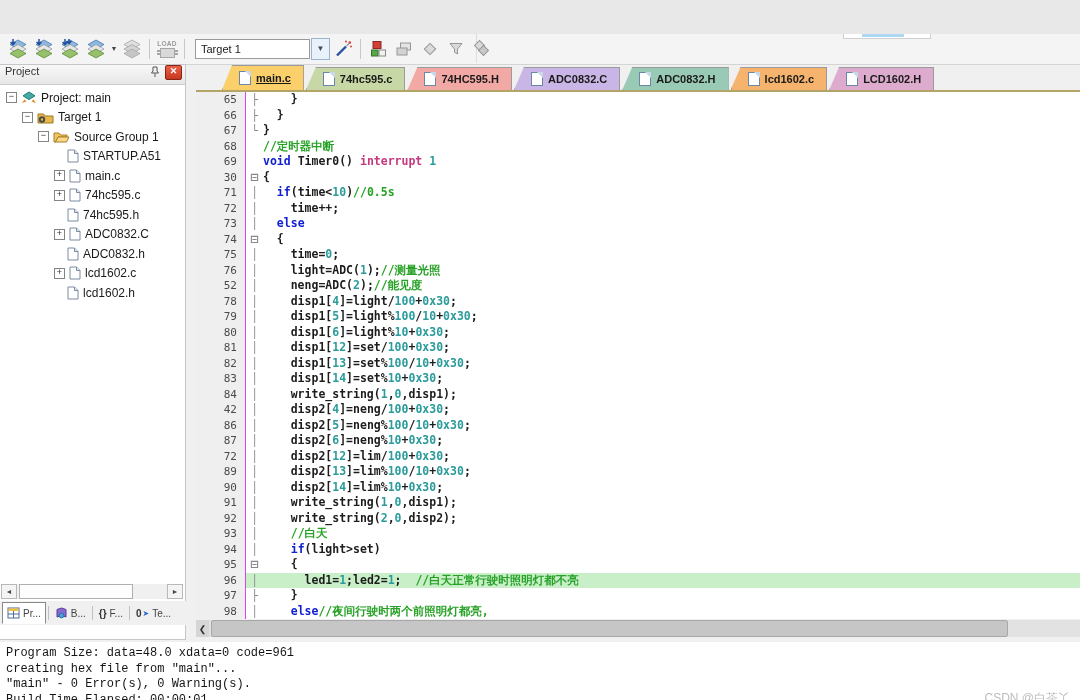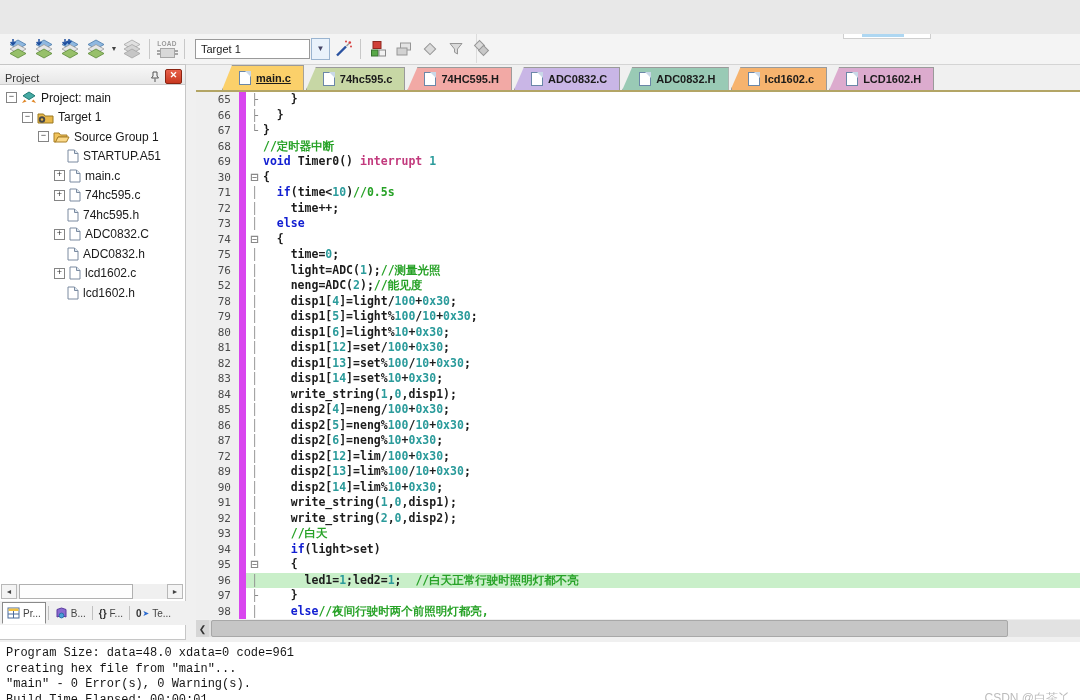--- a/index.html
+++ b/index.html
@@ -22,21 +22,21 @@
   .load-chip:before,.load-chip:after{content:"";position:absolute;width:3px;height:2px;background:#a6a6a6;top:1px;left:-4px;box-shadow:0 3px 0 #a6a6a6;}
   .load-chip:after{left:auto;right:-4px;}
   #tiny-strip{position:absolute;left:843px;top:0;width:86px;height:4px;background:#fff;border:1px solid #cfcfcf;border-top:none;}
   #tiny-strip i{display:block;position:absolute;left:18px;top:0;width:42px;height:3px;background:#aed7f2;}
 
   
   #main{position:absolute;left:0;top:30px;width:1080px;height:578px;}
 
   
   #project-panel{position:absolute;left:0;top:0;width:186px;height:576px;background:#fff;border:1px solid #c6c6c6;border-left:none;box-sizing:border-box;}
-  .panel-header{height:19px;background:linear-gradient(#f8f8f8,#e7e7e7);border-bottom:1px solid #cccccc;display:flex;align-items:flex-end;padding:0 3px 0 5px;}
+  .panel-header{height:19px;background:linear-gradient(#f8f8f8,#e7e7e7);border-bottom:1px solid #cccccc;display:flex;align-items:flex-start;padding:0 3px 0 5px;}
   .panel-header .ph-title{font-size:11px;color:#333;flex:1;}
   .ph-pin{width:14px;height:14px;display:flex;align-items:center;justify-content:center;margin-right:3px;}
   .ph-close{width:15px;height:13px;background:linear-gradient(#e8604a,#c83820);border:1px solid #8a2412;border-radius:2px;color:#fff;font-size:9px;font-weight:bold;line-height:11px;text-align:center;}
   #tree{position:absolute;left:0;top:20px;width:184px;height:540px;background:#fff;overflow:hidden;padding-top:3px;}
   .tree-row{height:19.5px;display:flex;align-items:center;font-size:12px;color:#1a1a1a;white-space:nowrap;}
   .tree-row .exp{width:9px;height:9px;border:1px solid #848484;background:#fff;font-size:9px;line-height:7px;text-align:center;color:#333;margin-right:4px;flex:none;}
   .tree-row .exp.none{border:none;background:transparent;}
   .tree-row .t-icon{margin-right:4px;flex:none;display:flex;}
   .panel-hscroll{position:absolute;left:1px;bottom:40px;width:182px;height:15px;background:#f0f0f0;display:flex;align-items:center;}
   .sb-arrow{width:14px;height:13px;background:#f4f4f4;border:1px solid #b8b8b8;font-size:7px;color:#444;display:flex;align-items:center;justify-content:center;flex:none;}
@@ -54,21 +54,21 @@
   .ftab{height:22px;display:flex;align-items:center;padding:0 12px 0 16px;margin-right:2px;clip-path:polygon(10px 0,100% 0,100% 100%,0 100%);border:1px solid #9a9a9a;border-bottom:none;font-size:11px;font-weight:bold;color:#1a1a1a;gap:5px;position:relative;}
   .ftab.active{height:24px;}
   .ftab.active .ftab-label{text-decoration:underline;}
   .page-ic{width:10px;height:12px;background:#fff;border:1px solid #6b87a8;position:relative;flex:none;}
   .page-ic:before{content:"";position:absolute;right:-1px;top:-1px;border:3px solid #c9d8e8;border-left-color:transparent;border-bottom-color:transparent;}
   .olive-line{position:absolute;left:0;width:884px;height:2px;background:#b3a565;}
   .olive-top{top:26px;}
   .olive-bottom{top:602px;}
   #code{position:absolute;left:0;top:28px;width:884px;height:527px;background:#fff;overflow:hidden;font-family:"DejaVu Sans Mono","Liberation Mono",monospace;font-size:11.5px;font-weight:bold;}
   .cl{display:flex;height:15.5px;line-height:15.5px;white-space:pre;}
-  .cl .ln{width:50px;flex:none;background:#efefef;border-right:7px solid #d946ef;color:#4a4a4a;font-weight:normal;text-align:right;padding-right:8px;box-sizing:border-box;font-size:11px;}
+  .cl .ln{width:50px;flex:none;background:#efefef;border-right:1px solid #d946ef;color:#4a4a4a;font-weight:normal;text-align:right;padding-right:8px;box-sizing:border-box;font-size:11px;}
   .cl .fold{width:17px;flex:none;color:#8a8a8a;text-align:center;font-size:11px;font-family:"DejaVu Sans",sans-serif;}
   .cl .codetxt{flex:1;}
   .cl.hl .fold,.cl.hl .codetxt{background:#c9efc9;}
   .seg-p{color:#1c1c1c;}
   .seg-k{color:#1320d2;}
   .seg-n{color:#2b9b9b;}
   .seg-c{color:#27a227;}
   .seg-i{color:#c23a7d;}
   .editor-hscroll{position:absolute;left:0;top:556px;width:884px;height:17px;background:#e2e2e2;display:flex;align-items:center;}
   .editor-hscroll .eh-arrow{width:13px;height:17px;background:#d6d6d6;color:#333;font-size:9px;display:flex;align-items:center;justify-content:center;flex:none;}
@@ -406,21 +406,21 @@
           <div class="cl"><span class="ln">75</span><span class="fold">│</span><span class="codetxt"><span class="seg-p">    time=</span><span class="seg-n">0</span><span class="seg-p">;</span></span></div>
           <div class="cl"><span class="ln">76</span><span class="fold">│</span><span class="codetxt"><span class="seg-p">    light=ADC(</span><span class="seg-n">1</span><span class="seg-p">);</span><span class="seg-c">//测量光照</span></span></div>
           <div class="cl"><span class="ln">52</span><span class="fold">│</span><span class="codetxt"><span class="seg-p">    neng=ADC(</span><span class="seg-n">2</span><span class="seg-p">);</span><span class="seg-c">//能见度</span></span></div>
           <div class="cl"><span class="ln">78</span><span class="fold">│</span><span class="codetxt"><span class="seg-p">    disp1[</span><span class="seg-n">4</span><span class="seg-p">]=light/</span><span class="seg-n">100</span><span class="seg-p">+</span><span class="seg-n">0x30</span><span class="seg-p">;</span></span></div>
           <div class="cl"><span class="ln">79</span><span class="fold">│</span><span class="codetxt"><span class="seg-p">    disp1[</span><span class="seg-n">5</span><span class="seg-p">]=light%</span><span class="seg-n">100</span><span class="seg-p">/</span><span class="seg-n">10</span><span class="seg-p">+</span><span class="seg-n">0x30</span><span class="seg-p">;</span></span></div>
           <div class="cl"><span class="ln">80</span><span class="fold">│</span><span class="codetxt"><span class="seg-p">    disp1[</span><span class="seg-n">6</span><span class="seg-p">]=light%</span><span class="seg-n">10</span><span class="seg-p">+</span><span class="seg-n">0x30</span><span class="seg-p">;</span></span></div>
           <div class="cl"><span class="ln">81</span><span class="fold">│</span><span class="codetxt"><span class="seg-p">    disp1[</span><span class="seg-n">12</span><span class="seg-p">]=set/</span><span class="seg-n">100</span><span class="seg-p">+</span><span class="seg-n">0x30</span><span class="seg-p">;</span></span></div>
           <div class="cl"><span class="ln">82</span><span class="fold">│</span><span class="codetxt"><span class="seg-p">    disp1[</span><span class="seg-n">13</span><span class="seg-p">]=set%</span><span class="seg-n">100</span><span class="seg-p">/</span><span class="seg-n">10</span><span class="seg-p">+</span><span class="seg-n">0x30</span><span class="seg-p">;</span></span></div>
           <div class="cl"><span class="ln">83</span><span class="fold">│</span><span class="codetxt"><span class="seg-p">    disp1[</span><span class="seg-n">14</span><span class="seg-p">]=set%</span><span class="seg-n">10</span><span class="seg-p">+</span><span class="seg-n">0x30</span><span class="seg-p">;</span></span></div>
           <div class="cl"><span class="ln">84</span><span class="fold">│</span><span class="codetxt"><span class="seg-p">    write_string(</span><span class="seg-n">1</span><span class="seg-p">,</span><span class="seg-n">0</span><span class="seg-p">,disp1);</span></span></div>
-          <div class="cl"><span class="ln">85</span><span class="fold">│</span><span class="codetxt"><span class="seg-p">    disp2[</span><span class="seg-n">4</span><span class="seg-p">]=neng/</span><span class="seg-n">100</span><span class="seg-p">+</span><span class="seg-n">0x30</span><span class="seg-p">;</span></span></div>
+          <div class="cl"><span class="ln">42</span><span class="fold">│</span><span class="codetxt"><span class="seg-p">    disp2[</span><span class="seg-n">4</span><span class="seg-p">]=neng/</span><span class="seg-n">100</span><span class="seg-p">+</span><span class="seg-n">0x30</span><span class="seg-p">;</span></span></div>
           <div class="cl"><span class="ln">86</span><span class="fold">│</span><span class="codetxt"><span class="seg-p">    disp2[</span><span class="seg-n">5</span><span class="seg-p">]=neng%</span><span class="seg-n">100</span><span class="seg-p">/</span><span class="seg-n">10</span><span class="seg-p">+</span><span class="seg-n">0x30</span><span class="seg-p">;</span></span></div>
           <div class="cl"><span class="ln">87</span><span class="fold">│</span><span class="codetxt"><span class="seg-p">    disp2[</span><span class="seg-n">6</span><span class="seg-p">]=neng%</span><span class="seg-n">10</span><span class="seg-p">+</span><span class="seg-n">0x30</span><span class="seg-p">;</span></span></div>
           <div class="cl"><span class="ln">72</span><span class="fold">│</span><span class="codetxt"><span class="seg-p">    disp2[</span><span class="seg-n">12</span><span class="seg-p">]=lim/</span><span class="seg-n">100</span><span class="seg-p">+</span><span class="seg-n">0x30</span><span class="seg-p">;</span></span></div>
           <div class="cl"><span class="ln">89</span><span class="fold">│</span><span class="codetxt"><span class="seg-p">    disp2[</span><span class="seg-n">13</span><span class="seg-p">]=lim%</span><span class="seg-n">100</span><span class="seg-p">/</span><span class="seg-n">10</span><span class="seg-p">+</span><span class="seg-n">0x30</span><span class="seg-p">;</span></span></div>
           <div class="cl"><span class="ln">90</span><span class="fold">│</span><span class="codetxt"><span class="seg-p">    disp2[</span><span class="seg-n">14</span><span class="seg-p">]=lim%</span><span class="seg-n">10</span><span class="seg-p">+</span><span class="seg-n">0x30</span><span class="seg-p">;</span></span></div>
           <div class="cl"><span class="ln">91</span><span class="fold">│</span><span class="codetxt"><span class="seg-p">    write_string(</span><span class="seg-n">1</span><span class="seg-p">,</span><span class="seg-n">0</span><span class="seg-p">,disp1);</span></span></div>
           <div class="cl"><span class="ln">92</span><span class="fold">│</span><span class="codetxt"><span class="seg-p">    write_string(</span><span class="seg-n">2</span><span class="seg-p">,</span><span class="seg-n">0</span><span class="seg-p">,disp2);</span></span></div>
           <div class="cl"><span class="ln">93</span><span class="fold">│</span><span class="codetxt"><span class="seg-p">    </span><span class="seg-c">//白天</span></span></div>
           <div class="cl"><span class="ln">94</span><span class="fold">│</span><span class="codetxt"><span class="seg-p">    </span><span class="seg-k">if</span><span class="seg-p">(light&gt;set)</span></span></div>
           <div class="cl"><span class="ln">95</span><span class="fold">⊟</span><span class="codetxt"><span class="seg-p">    {</span></span></div>

